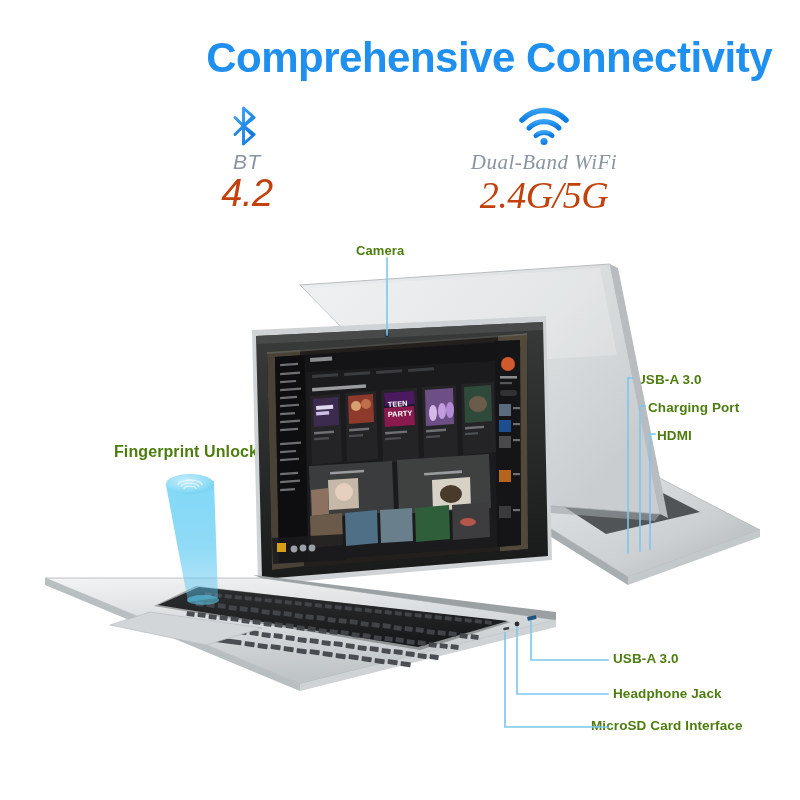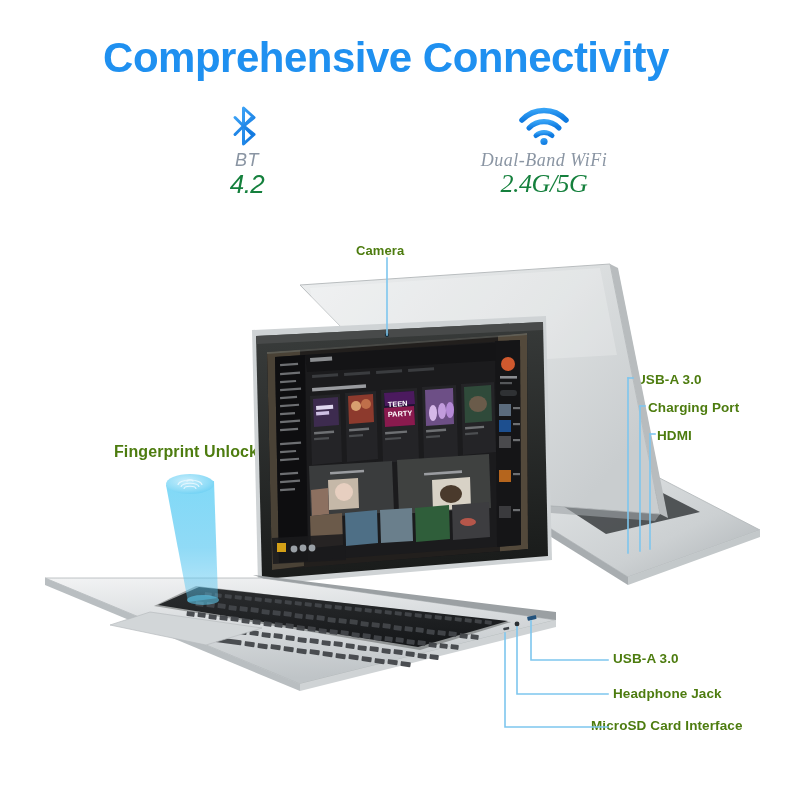--- a/index.html
+++ b/index.html
@@ -16,21 +16,21 @@
     font-family: "Liberation Sans", sans-serif;
     -webkit-font-smoothing: antialiased;
   }
 
   
   #title {
     position: absolute;
     left: 0;
     top: 34px;
     width: 772px;
-    text-align: center;
+    text-align: right;
     font-size: 42px;
     font-weight: bold;
     letter-spacing: -0.5px;
     color: #1f90f0;
     white-space: nowrap;
   }
 
   
   .spec {
     position: absolute;
@@ -40,30 +40,30 @@
   #spec-bt  { left: 137px; top: 104px; }
   #spec-wifi{ left: 434px; top: 104px; font-family: Liberation Serif, serif; }
 
   .spec-icon {
     height: 44px;
     display: flex;
     align-items: center;
     justify-content: center;
   }
   .spec-name {
-    font-size: 18px;
+    font-size: 21px;
     font-style: italic;
     color: #8a95a3;
     letter-spacing: 0.5px;
     margin-top: 2px;
   }
   .spec-value {
-    font-size: 26px;
+    font-size: 38px;
     font-style: italic;
-    color: #15803d;
+    color: #c2410c;
     letter-spacing: -0.5px;
     margin-top: -2px;
   }
 
   
   .callout {
     position: absolute;
     font-size: 13.5px;
     font-weight: bold;
     color: #4d7c0f;

